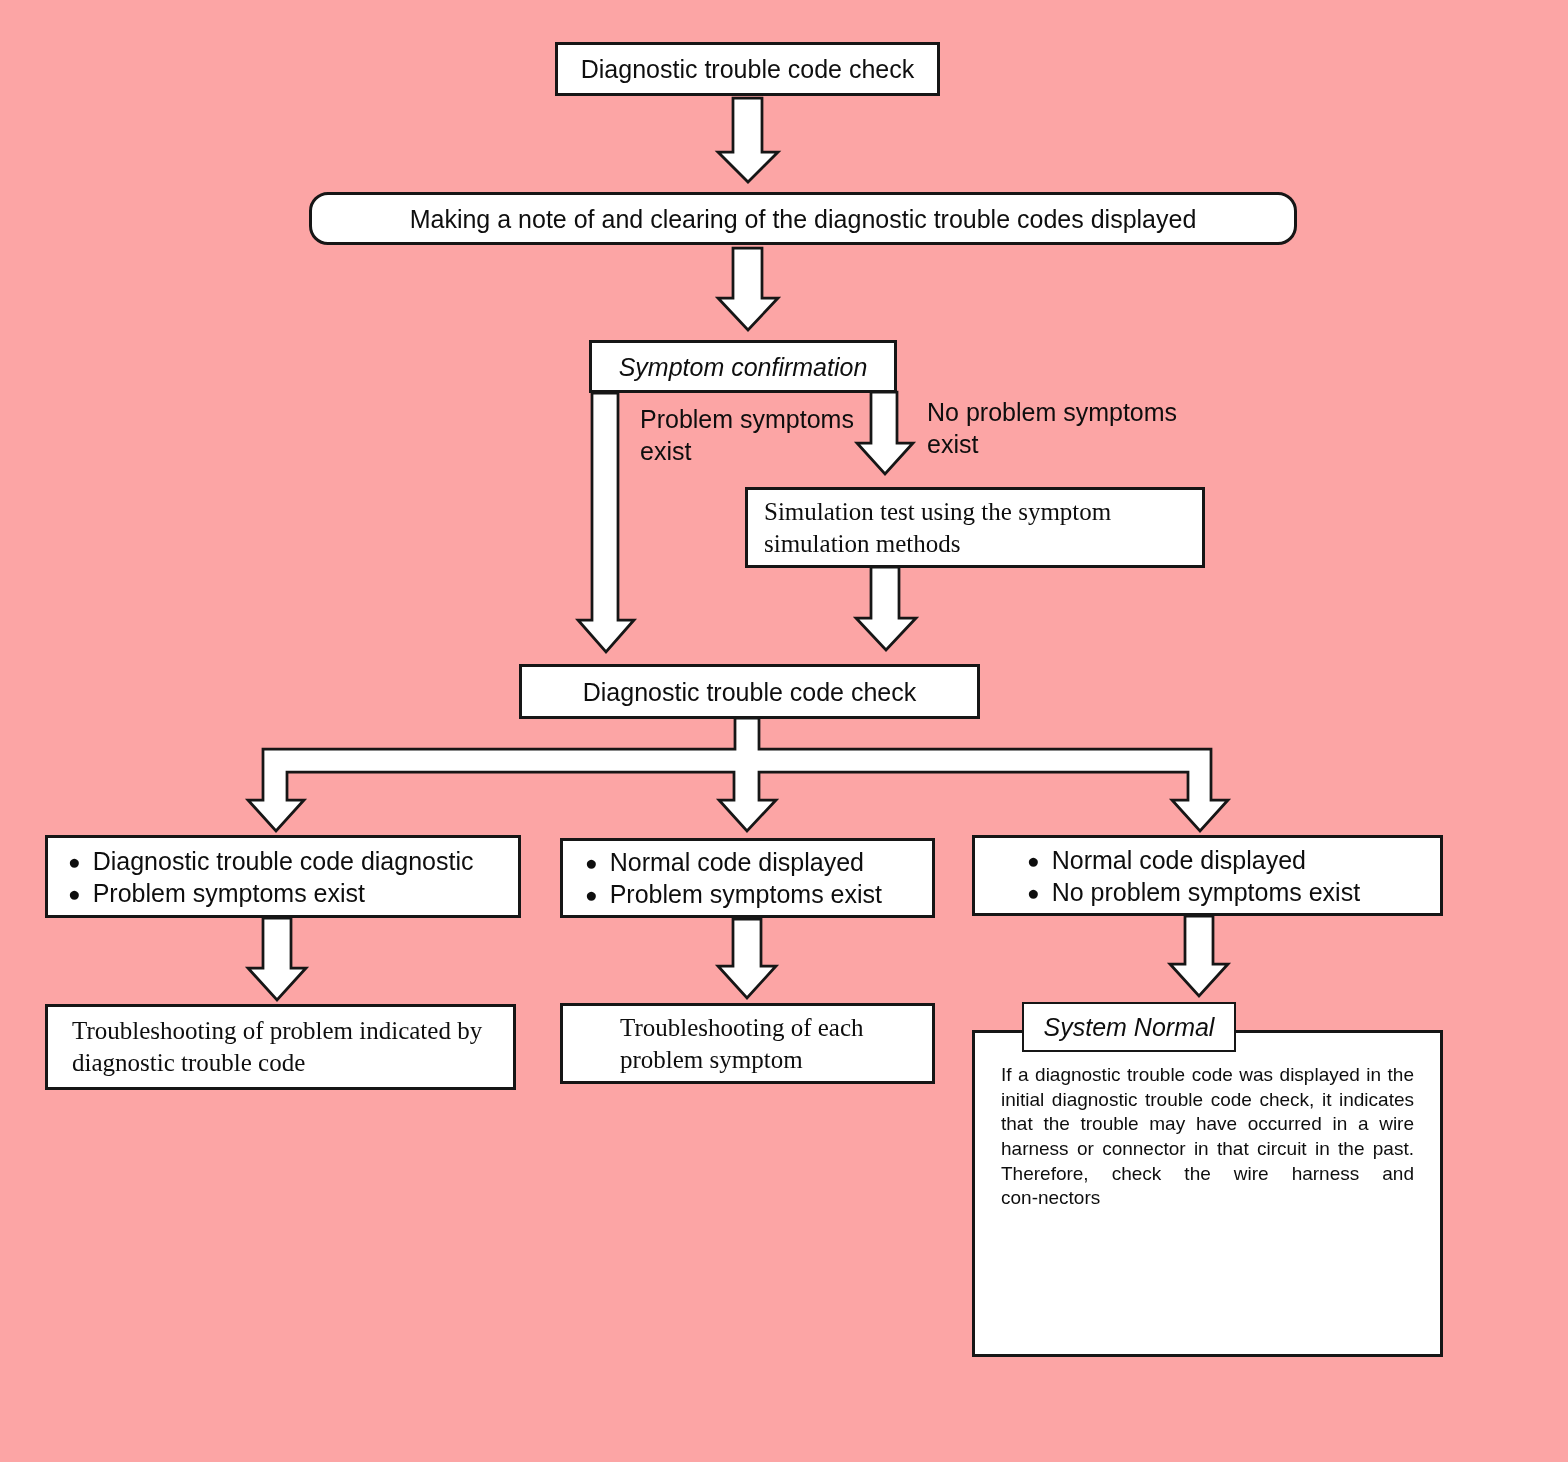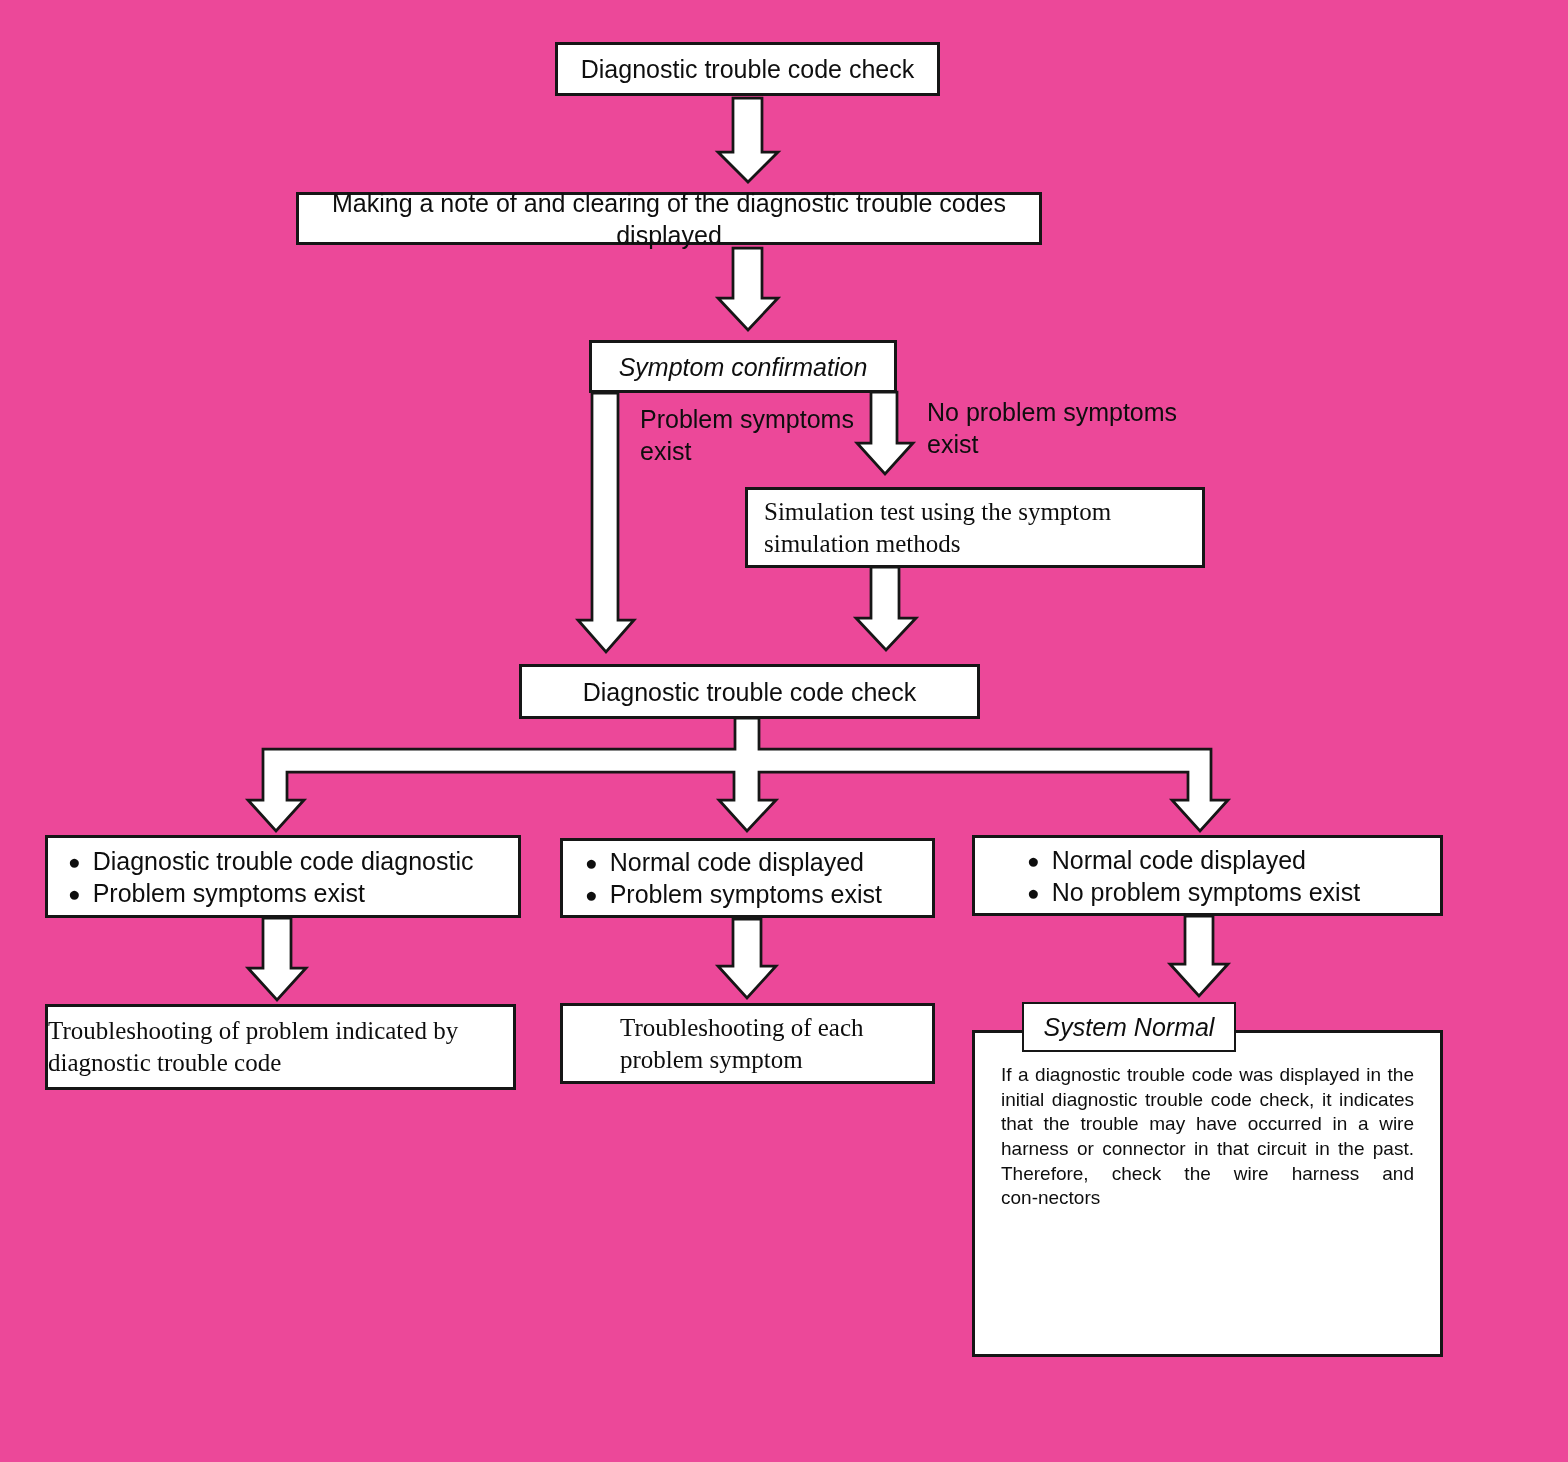--- a/index.html
+++ b/index.html
@@ -4,21 +4,21 @@
 <style>
   html, body {
     margin: 0;
     padding: 0;
     background: #ffffff;
   }
   #canvas {
     position: relative;
     width: 1568px;
     height: 1462px;
-    background: #ec4899;
+    background: #fca5a5;
     font-family: "Liberation Sans", sans-serif;
     color: #111111;
     overflow: hidden;
   }
   #arrow-layer {
     position: absolute;
     left: 0;
     top: 0;
     width: 1568px;
     height: 1462px;
@@ -112,21 +112,21 @@
 
     <path d="M733,919 L733,966 L718,966 L747,998 L776,966 L761,966 L761,919 Z"></path>
 
     <path d="M1185,916 L1185,964 L1170,964 L1199,996 L1228,964 L1213,964 L1213,916 Z"></path>
   </svg>
 
   <div class="fbox center-text" style="left:555px; top:42px; width:385px; height:54px;">
     <span>Diagnostic trouble code check</span>
   </div>
 
-  <div class="fbox center-text" style="left:296px; top:192px; width:746px; height:53px;">
+  <div class="fbox center-text" style="left:309px; top:192px; width:988px; height:53px;border-radius:19px;">
     <span>Making a note of and clearing of the diagnostic trouble codes displayed</span>
   </div>
 
   <div class="fbox center-text" style="left:589px; top:340px; width:308px; height:53px;font-style:italic;">
     <span>Symptom confirmation</span>
   </div>
 
   <div class="float-label" style="left:640px; top:403px; width:245px;">Problem symptoms exist</div>
 
   <div class="float-label" style="left:927px; top:396px; width:285px;">No problem symptoms exist</div>
@@ -165,21 +165,21 @@
     <div class="bullet-line">
       <span class="bullet-glyph">●</span>
       <span>Normal code displayed</span>
     </div>
     <div class="bullet-line">
       <span class="bullet-glyph">●</span>
       <span>No problem symptoms exist</span>
     </div>
   </div>
 
-  <div class="fbox pad-left" style="left:45px; top:1004px; width:471px; height:86px; padding:0 0;">
+  <div class="fbox pad-left" style="left:45px; top:1004px; width:471px; height:86px; padding:0 24px;">
     <span>Troubleshooting of problem indicated by diagnostic trouble code</span>
   </div>
 
   <div class="fbox pad-left" style="left:560px; top:1003px; width:375px; height:81px; padding:0 20px 0 57px;">
     <span>Troubleshooting of each problem symptom</span>
   </div>
 
   <div class="fbox" id="system-normal-panel" style="left:972px; top:1030px; width:471px; height:327px;">
     <div class="panel-text">If a diagnostic trouble code was displayed in the initial diagnostic trouble code check, it indicates that the trouble may have occurred in a wire harness or connector in that circuit in the past. Therefore, check the wire harness and con‑nectors</div>
   </div>

